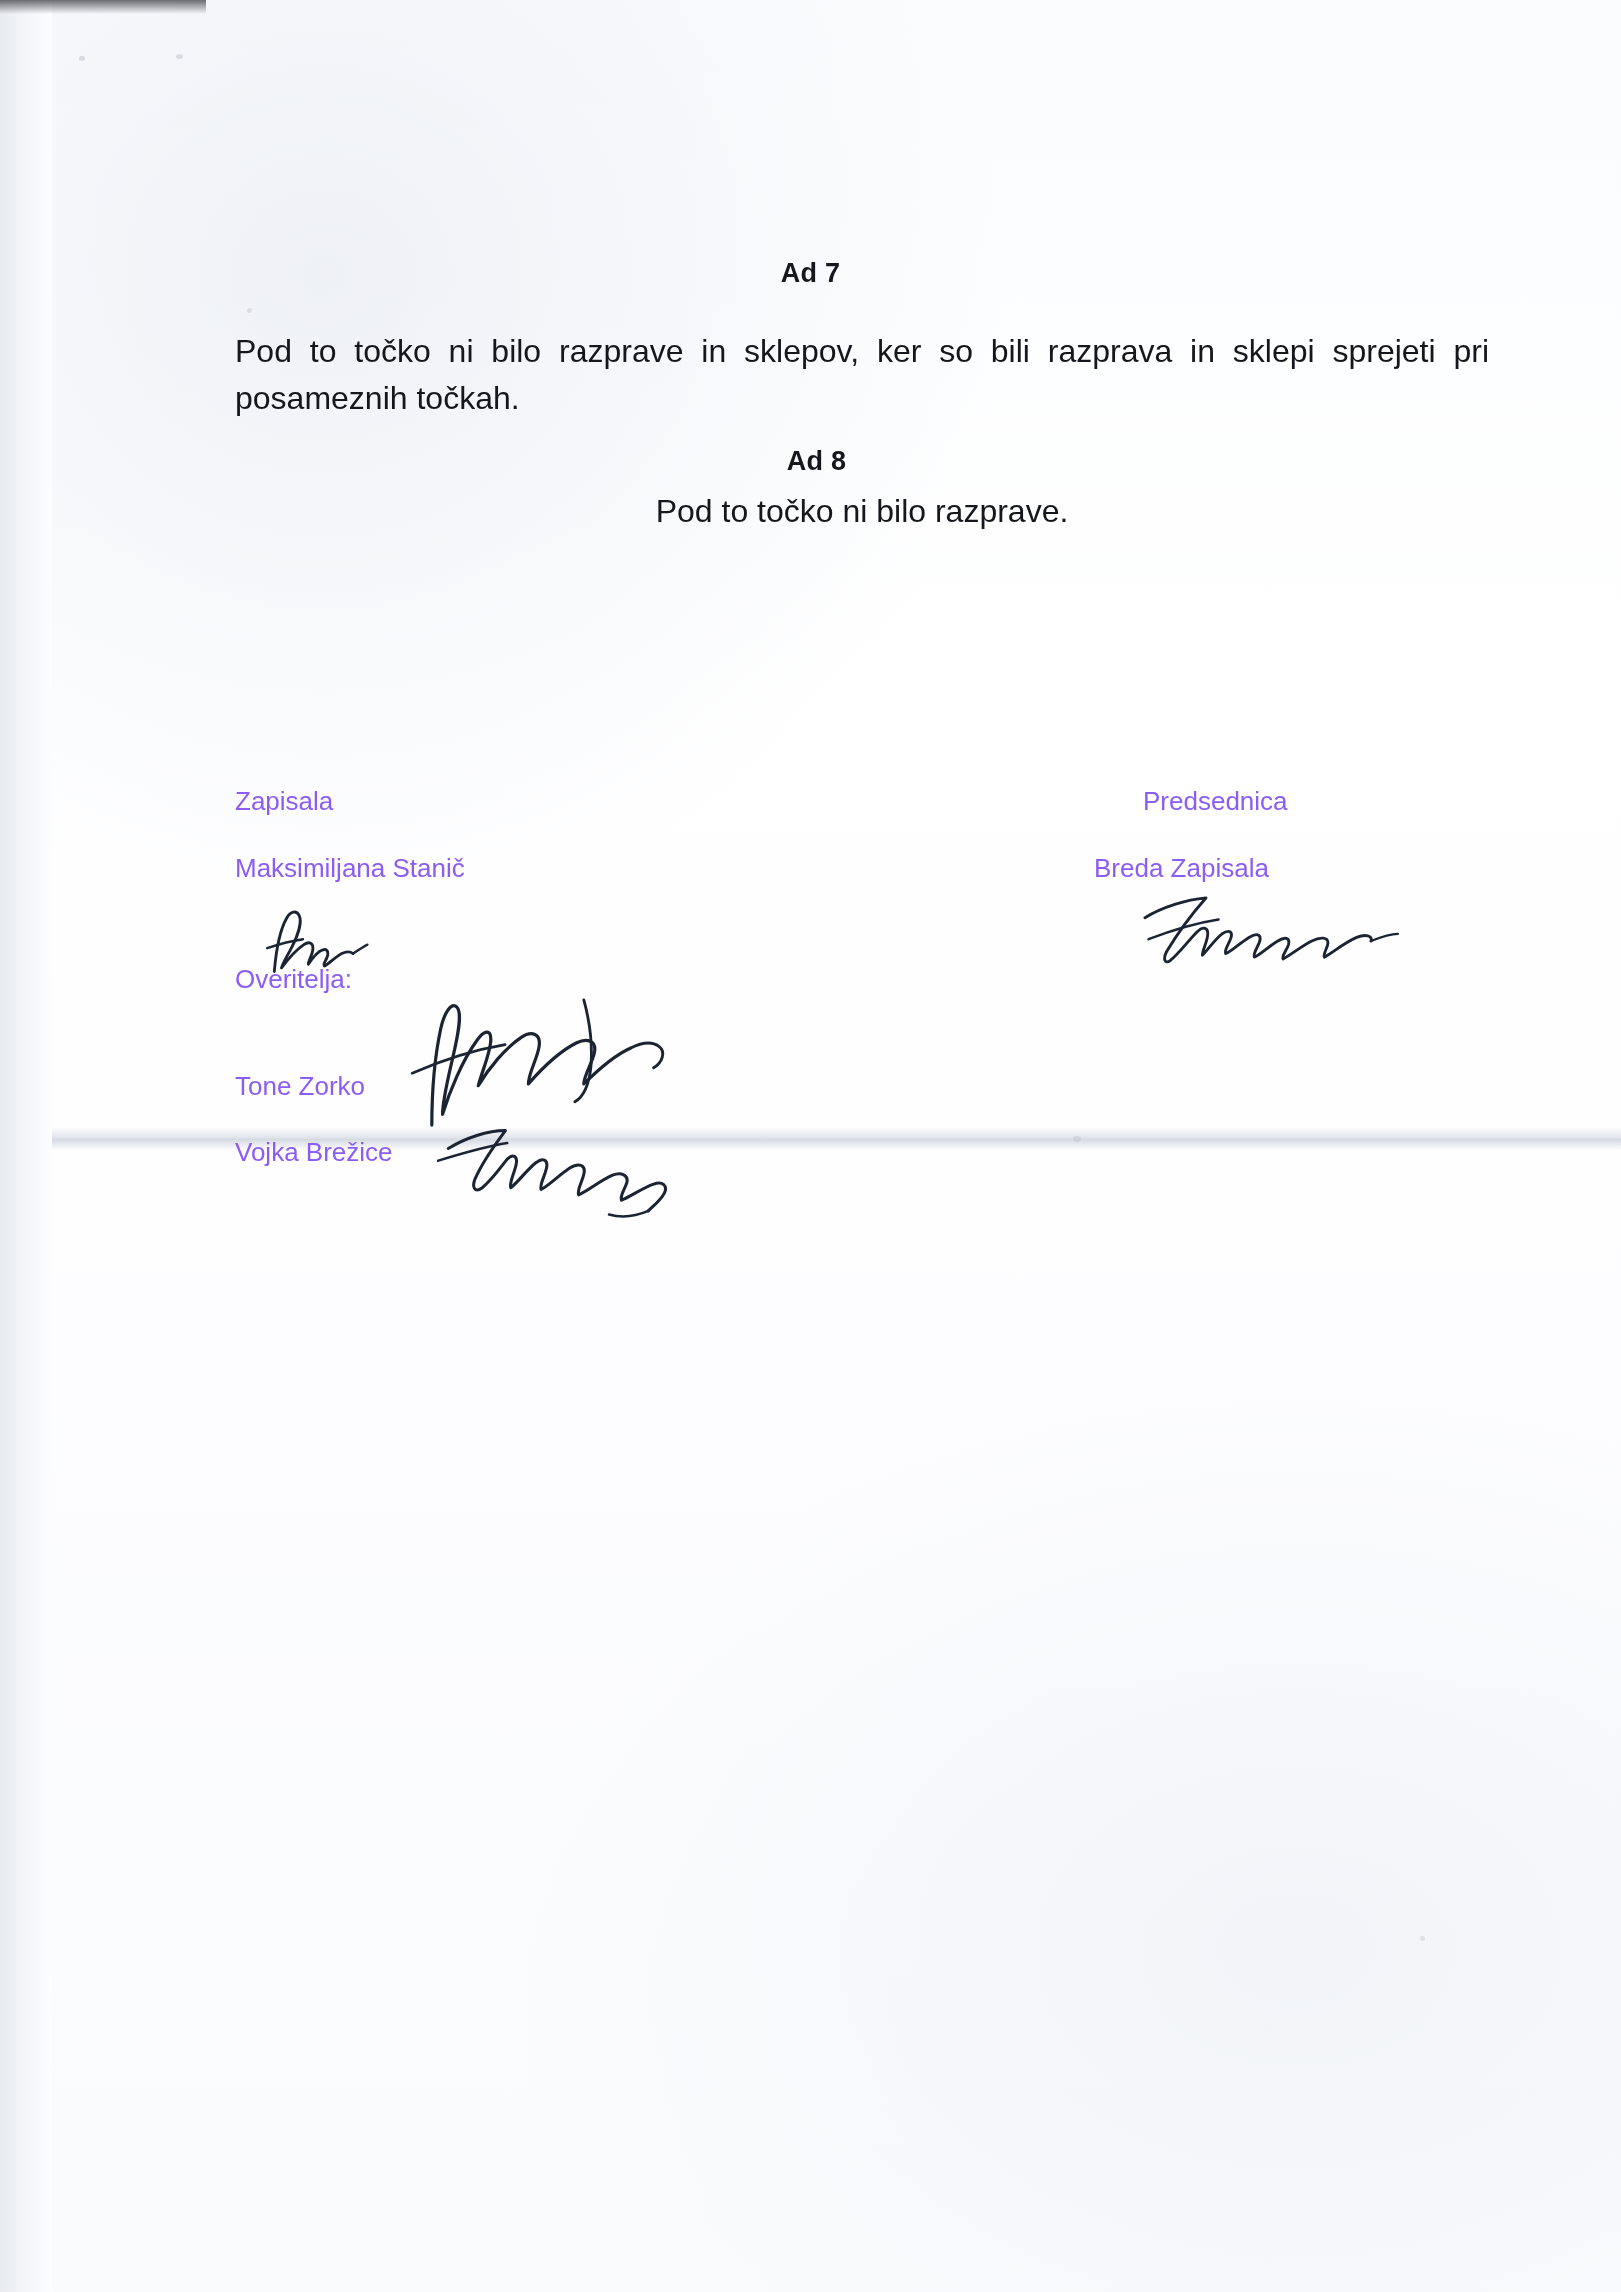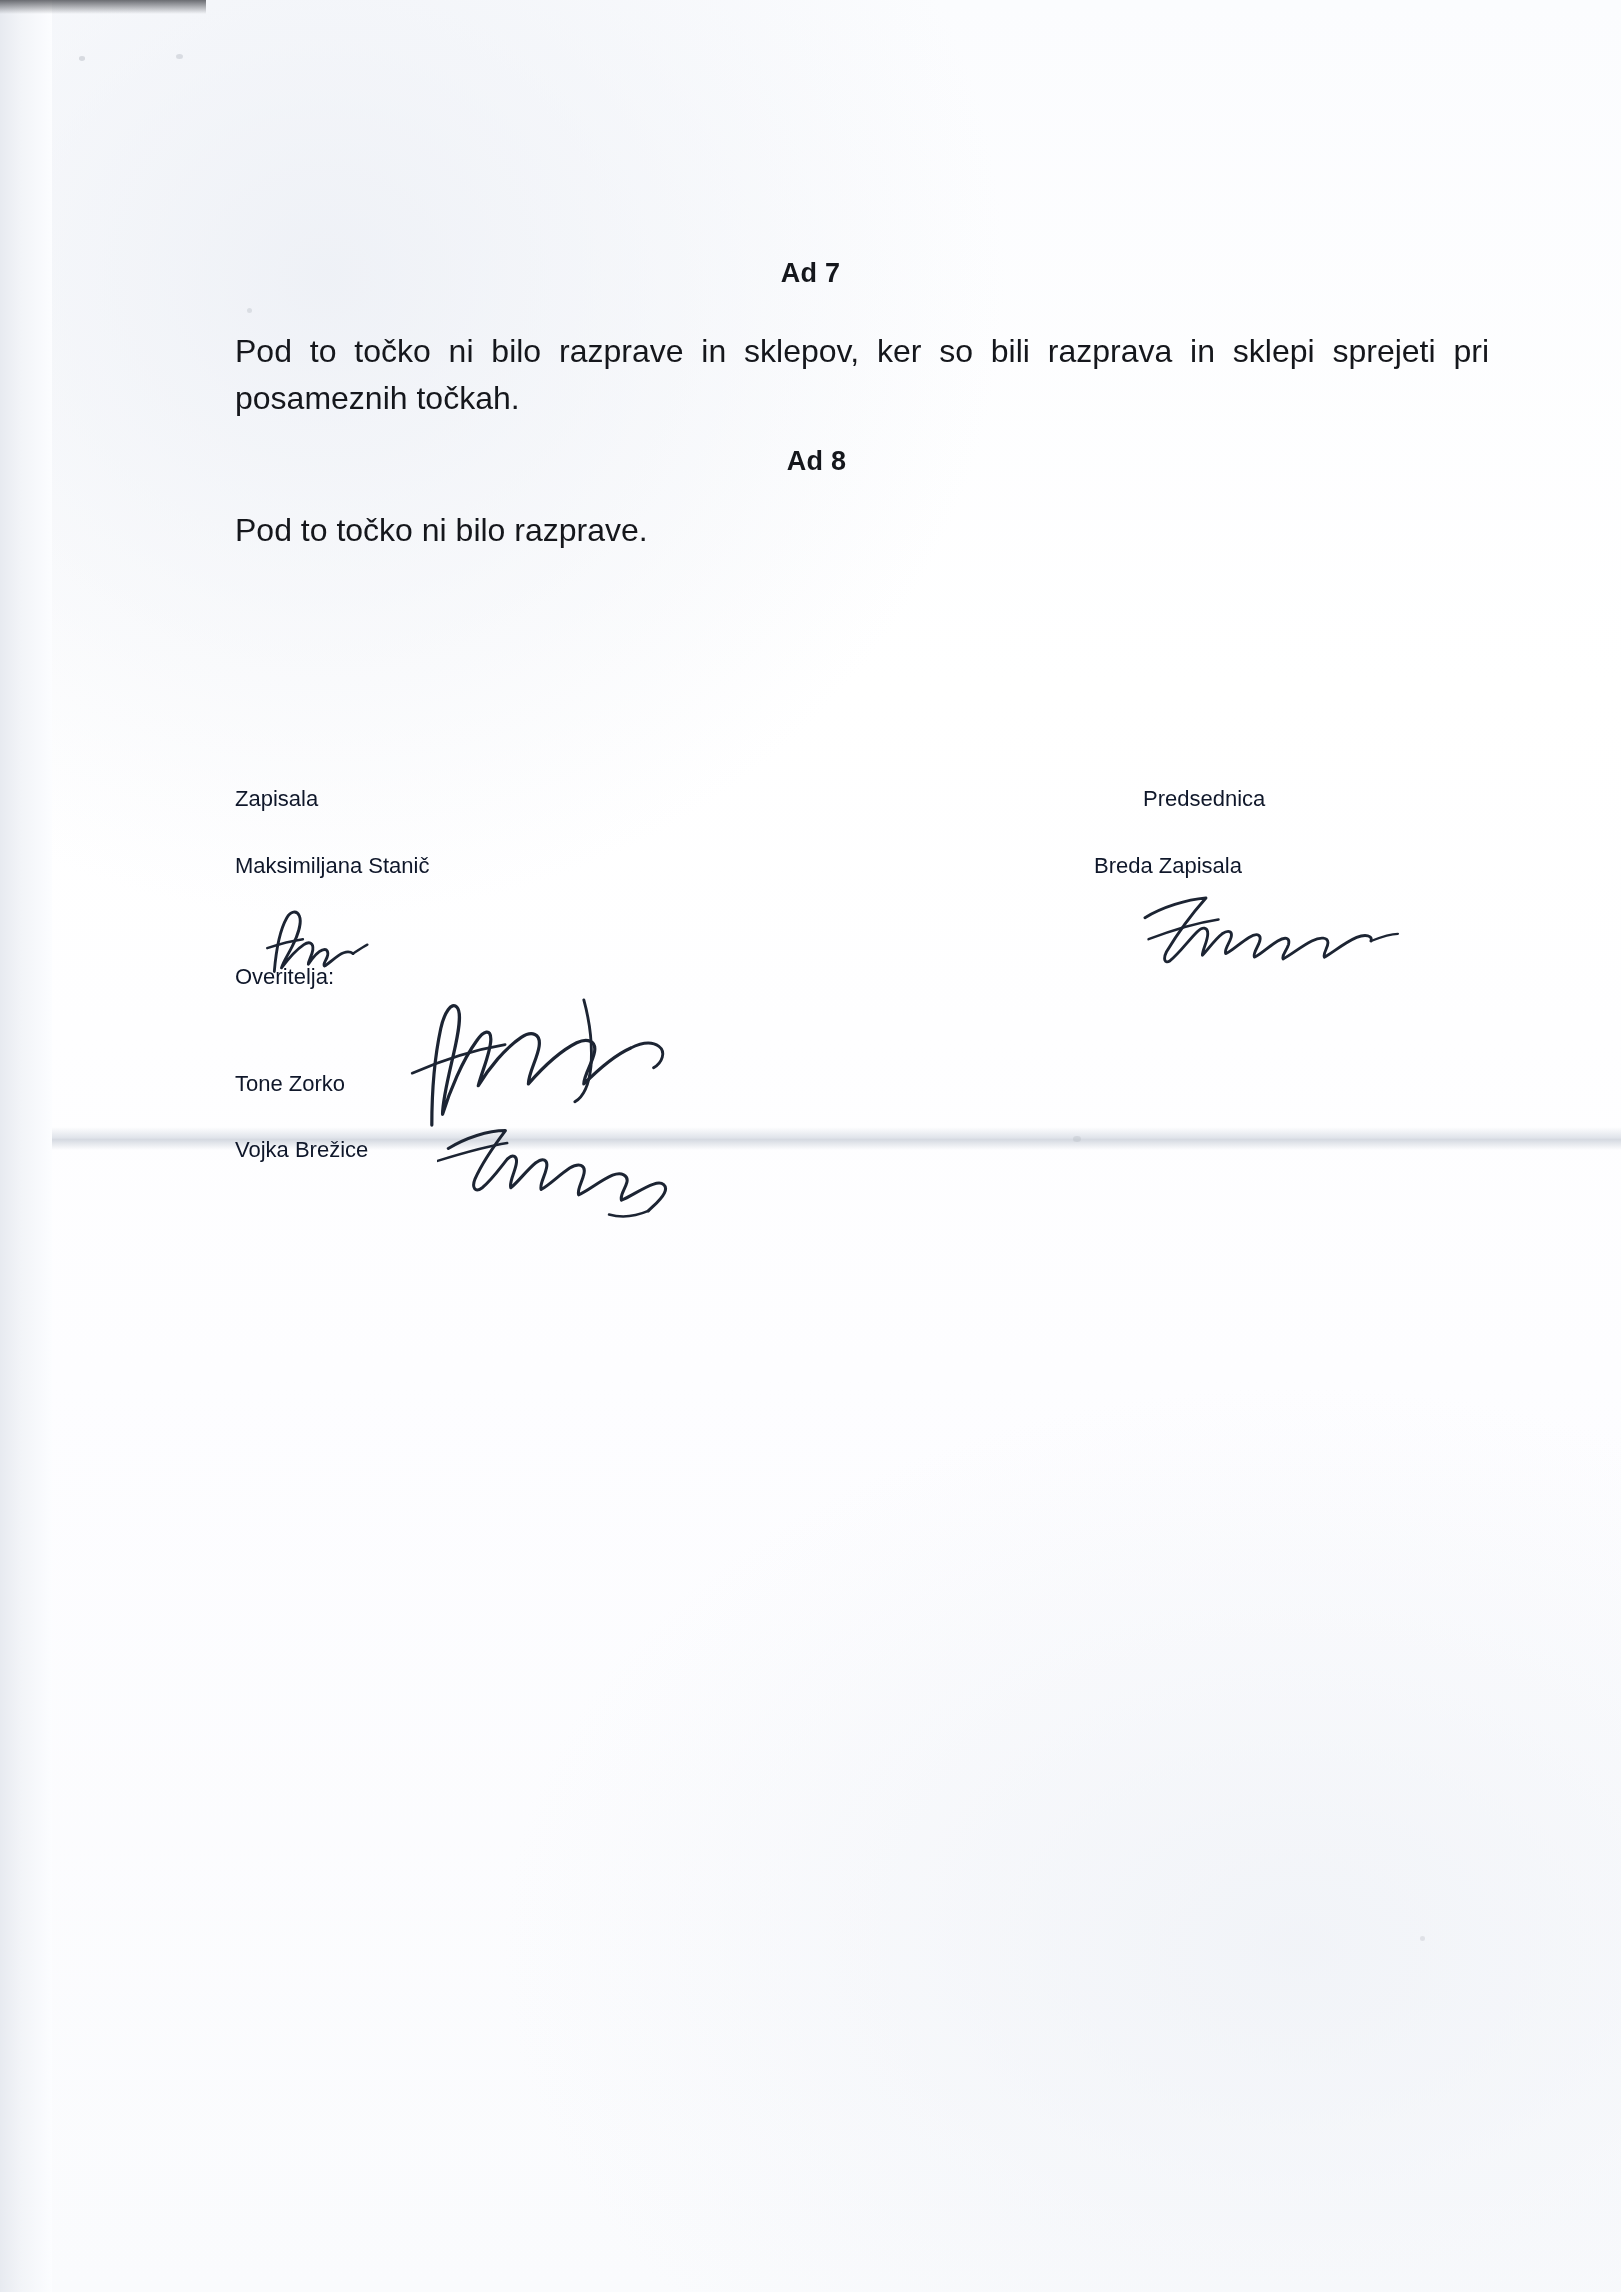--- a/index.html
+++ b/index.html
@@ -74,22 +74,22 @@
     font-size: 32px;
     line-height: 1.48;
     color: #15171c;
   }
   .para.justify {
     text-align: justify;
     text-align-last: left;
   }
   .sig-label {
     position: absolute;
-    font-size: 22px;
-    color: #0f172a;
+    font-size: 26px;
+    color: #8b5cf6;
   }
 
   .signature {
     position: absolute;
     pointer-events: none;
   }
 </style>
 </head>
 <body>
 
@@ -107,21 +107,21 @@
   <div class="speck" style="left:1073px; top:1136px; width:8px; height:6.3px; opacity:.4;"></div>
 
   <div class="content">
 
     <div class="heading" style="left:0; top:258px; width:1621px; text-align:center;">Ad 7</div>
 
     <div class="para justify" style="left:235px; top:328px; width:1254px;">Pod to točko ni bilo razprave in sklepov, ker so bili razprava in sklepi sprejeti pri posameznih točkah.</div>
 
     <div class="heading" style="left:0; top:446px; width:1621px; text-align:center;padding-left:6px;">Ad 8</div>
 
-    <div class="para" style="left:235px; top:507px; width:1254px;">Pod to točko ni bilo razprave.</div>
+    <div class="para" style="left:235px; top:488px; width:1254px;text-align:center;">Pod to točko ni bilo razprave.</div>
 
 
     <div class="sig-label" style="left:235px; top:786px;">Zapisala</div>
 
     <div class="sig-label" style="left:235px; top:853px;">Maksimiljana Stanič</div>
 
     <div class="sig-label" style="left:1103px; top:786px;margin-left:40px;">Predsednica</div>
 
     <div class="sig-label" style="left:1094px; top:853px;">Breda Zapisala</div>
 

